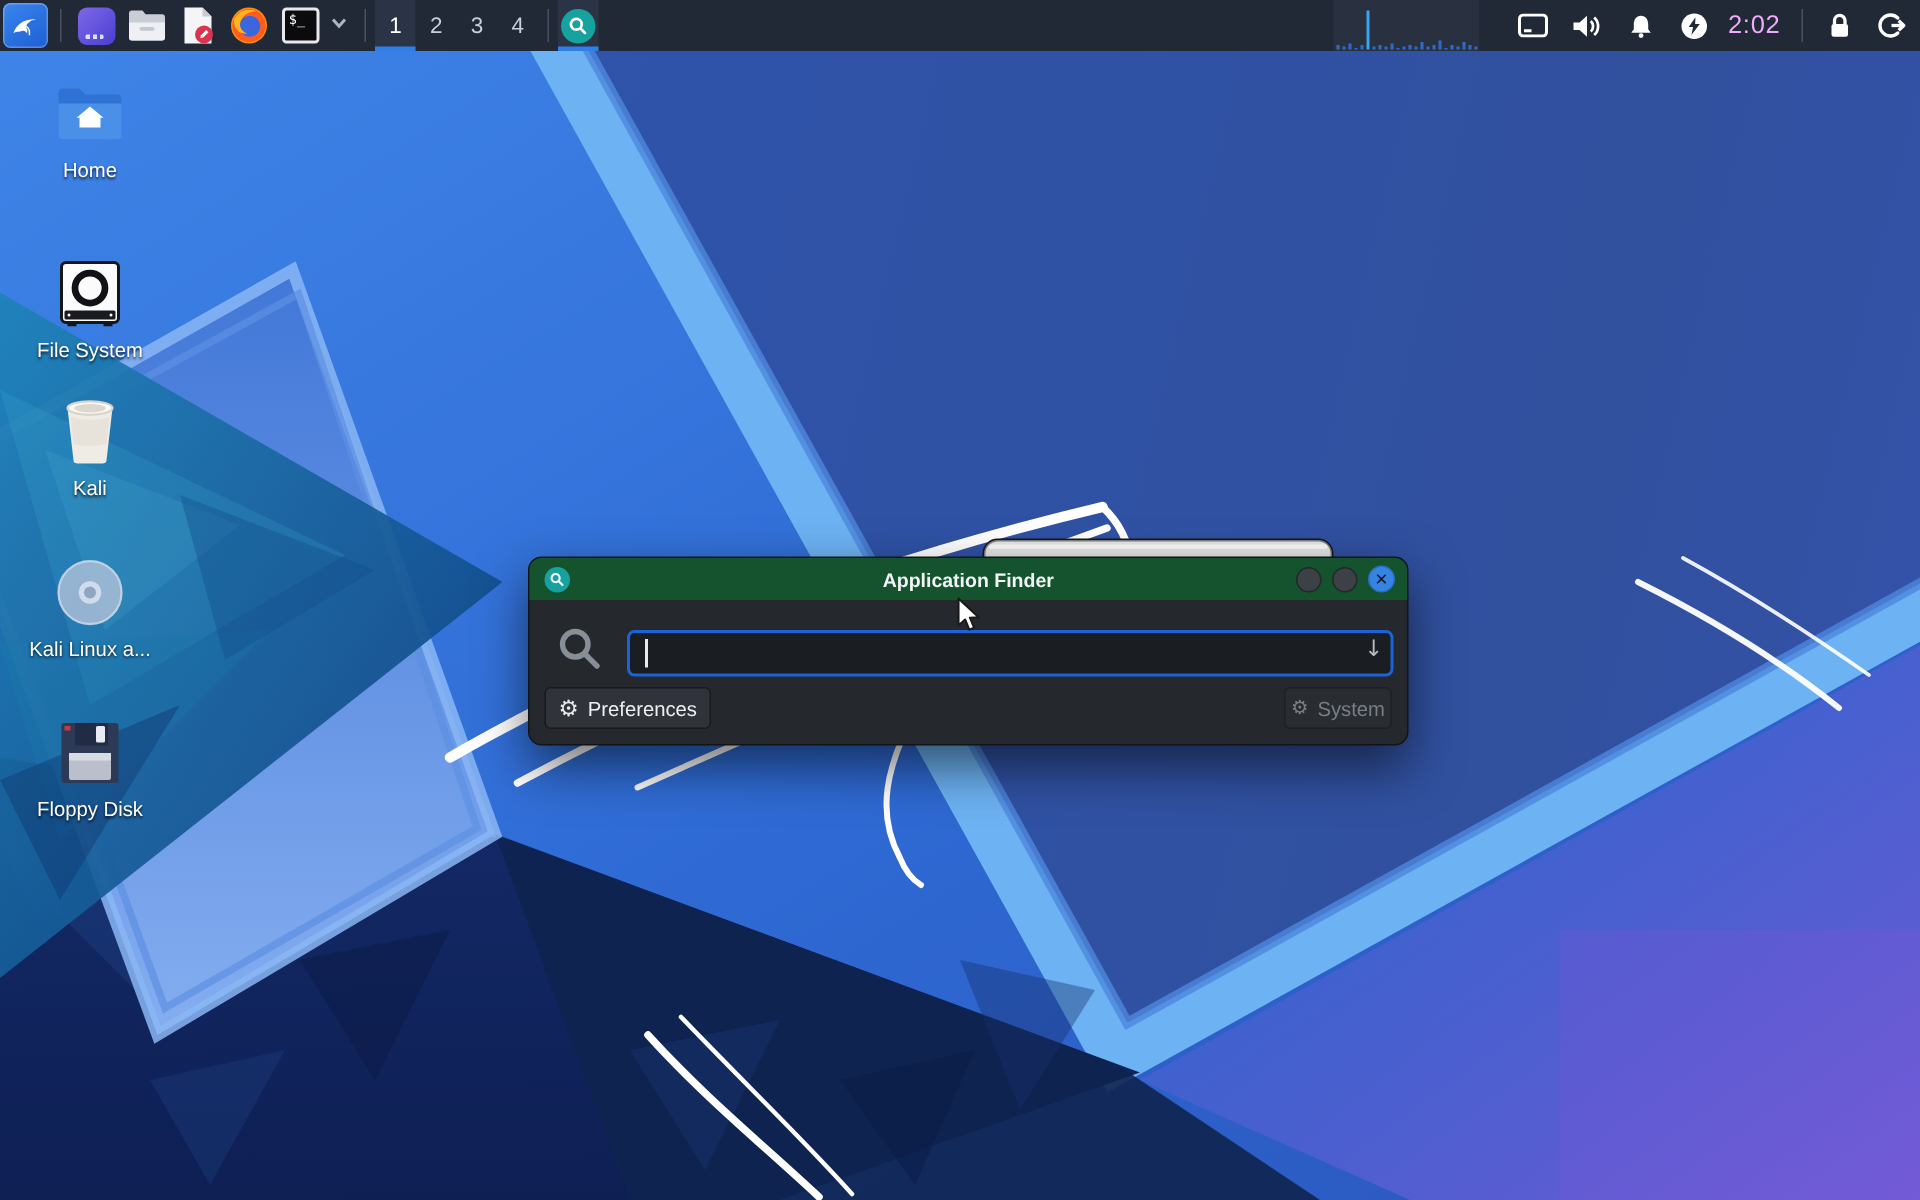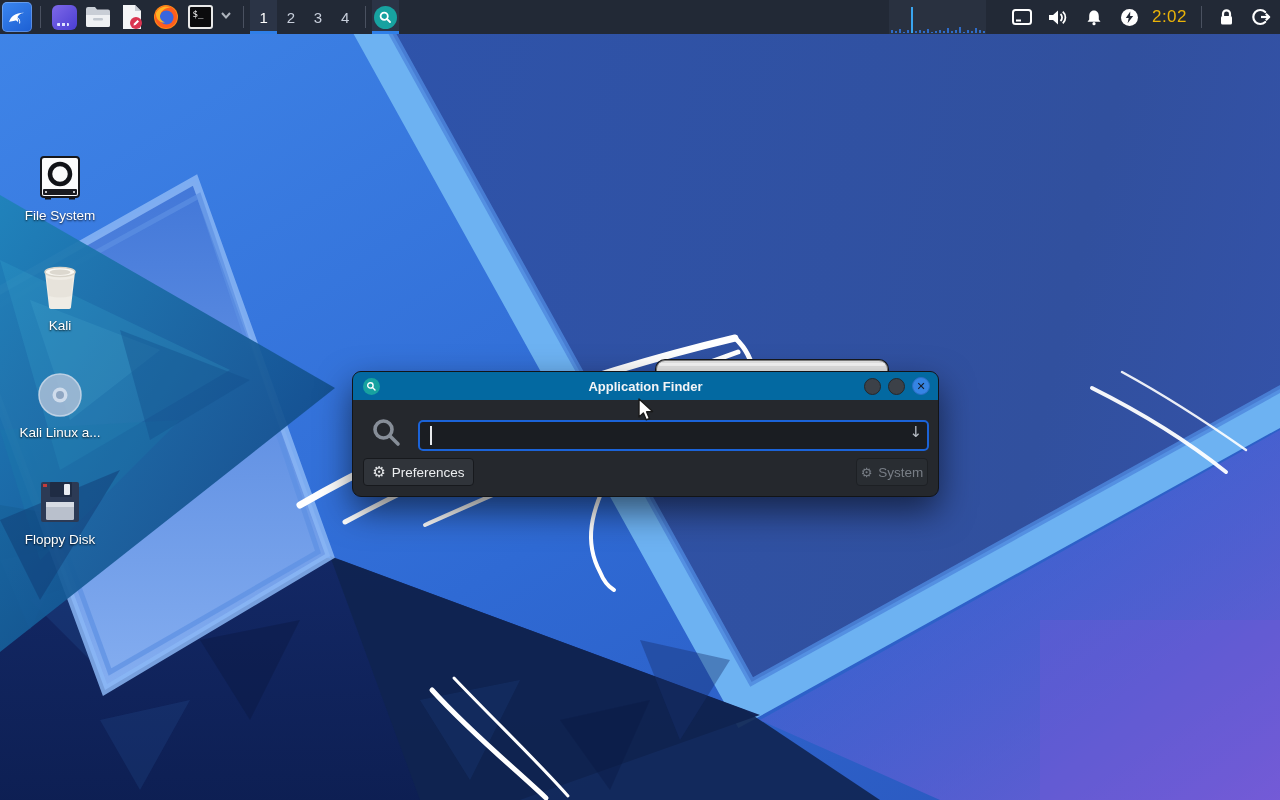--- a/index.html
+++ b/index.html
@@ -31,40 +31,40 @@
   .underline { position:absolute; left:0; bottom:0; width:100%; height:3px; background:#2f7fe8; }
   .task-btn { width:32px; height:34px; position:relative; display:flex; align-items:center; justify-content:center; background:#2b3446; }
 
   .teal-circle { border-radius:50%; background:#17a2a0; display:flex; align-items:center; justify-content:center; }
 
   #cpu-graph { width:114px; height:34px; background:#293140; margin-left:490px; position:relative; overflow:hidden; }
   #cpu-graph .bar { position:absolute; bottom:1px; width:2px; background:#2e6cc9; }
 
   #status-area { display:flex; align-items:center; margin-left:18px; }
   .status-icon { width:36px; height:34px; display:flex; align-items:center; justify-content:center; }
-  #clock { color:#eab308; font-size:17px; padding:0 8px 0 4px; letter-spacing:.5px; }
+  #clock { color:#f0abfc; font-size:17px; padding:0 8px 0 4px; letter-spacing:.5px; }
 
   
   .desk-icon { position:absolute; width:96px; left:12px; display:flex; flex-direction:column; align-items:center; z-index:2; }
   .desk-icon .glyph { width:48px; height:48px; display:flex; align-items:center; justify-content:center; }
   .desk-icon .lbl { margin-top:6px; color:#ffffff; font-size:13.5px; text-align:center; white-space:nowrap;
       text-shadow:0 1px 2px rgba(0,0,0,.85); }
 
   
   #behind-window { position:absolute; left:656px; top:360px; width:232px; height:18px;
       background:#e6e6e6; border:1px solid #7d7d7d; border-radius:9px 9px 0 0;
       box-shadow:0 0 0 1px #16181c; z-index:3; }
   #behind-window .inner-hl { position:absolute; left:2px; right:2px; top:2px; height:3px; background:#fafafa; border-radius:6px; }
 
   
   #finder { position:absolute; left:352px; top:371px; width:587px; height:126px; z-index:5;
       background:#25282d; border:1px solid #121417; border-radius:9px;
       box-shadow:0 14px 34px rgba(0,0,0,.55); }
   #finder-titlebar { position:relative; height:28px; display:flex; align-items:center; border-radius:8px 8px 0 0;
-      background:#0369a1; }
+      background:#14532d; }
   #finder-title { position:absolute; left:0; right:0; text-align:center; color:#f3f4f6; font-size:13px; font-weight:bold; }
   #finder-app-icon { position:absolute; left:10px; top:6px; width:17px; height:17px; }
   .win-btns { position:absolute; right:8px; top:5px; display:flex; gap:7px; align-items:center; }
   .win-circle { width:17px; height:17px; border-radius:50%; background:#3c4148; border:1px solid #24272c; }
   .win-close { width:18px; height:18px; border-radius:50%; background:#3584e4; border:1px solid #2b6ec4;
       color:#151a26; font-size:11px; font-weight:bold; display:flex; align-items:center; justify-content:center;
       font-family:"DejaVu Sans",sans-serif; }
 
   #finder-search-row { position:absolute; left:0; top:40px; width:100%; height:40px; }
   #finder-input { position:absolute; left:65px; top:8px; width:511px; height:31px; background:#1a1d22;
@@ -316,22 +316,32 @@
       <div class="status-icon">
         <svg width="20" height="18" viewBox="0 0 20 18">
           <path d="M13.2,4 A7,7 0 1 0 13.2,14" stroke="#ffffff" stroke-width="2.2" fill="none" stroke-linecap="round"></path>
           <line x1="9" y1="9" x2="16.5" y2="9" stroke="#ffffff" stroke-width="2.2"></line>
           <polyline points="13.8,5.8 17.2,9 13.8,12.2" fill="none" stroke="#ffffff" stroke-width="2.2" stroke-linejoin="round"></polyline>
         </svg>
       </div>
     </div>
   </div>
 
-
-  <div class="desk-icon" style="top:154px;">
+  <div class="desk-icon" style="top:52px;">
+    <div class="glyph">
+      <svg width="46" height="38" viewBox="0 0 46 38">
+        <path d="M2,5 Q2,2 5,2 L16,2 L20,6 L41,6 Q44,6 44,9 L44,33 Q44,36 41,36 L5,36 Q2,36 2,33 Z" fill="#2f72d4"></path>
+        <path d="M2,12 L44,12 L44,33 Q44,36 41,36 L5,36 Q2,36 2,33 Z" fill="#4a90e8"></path>
+        <path d="M23,14 L32,21.5 L30,21.5 L30,28 L16,28 L16,21.5 L14,21.5 Z" fill="#ffffff"></path>
+      </svg>
+    </div>
+    <div class="lbl">Home</div>
+  </div>
+
+  <div class="desk-icon" style="top:172px;">
     <div class="glyph">
       <svg width="42" height="44" viewBox="0 0 42 44">
         <rect x="2" y="1" width="38" height="40" rx="3" fill="#fbfbfb" stroke="#15161a" stroke-width="2"></rect>
         <circle cx="21" cy="18" r="10" fill="none" stroke="#111216" stroke-width="4.5"></circle>
         <rect x="4" y="33" width="34" height="6" rx="1" fill="#1a1b20"></rect>
         <circle cx="7" cy="36" r="1" fill="#ffffff"></circle>
           <circle cx="35" cy="36" r="1" fill="#ffffff"></circle>
         <rect x="6" y="41" width="6" height="2.5" fill="#15161a"></rect>
           <rect x="30" y="41" width="6" height="2.5" fill="#15161a"></rect>
       </svg>

